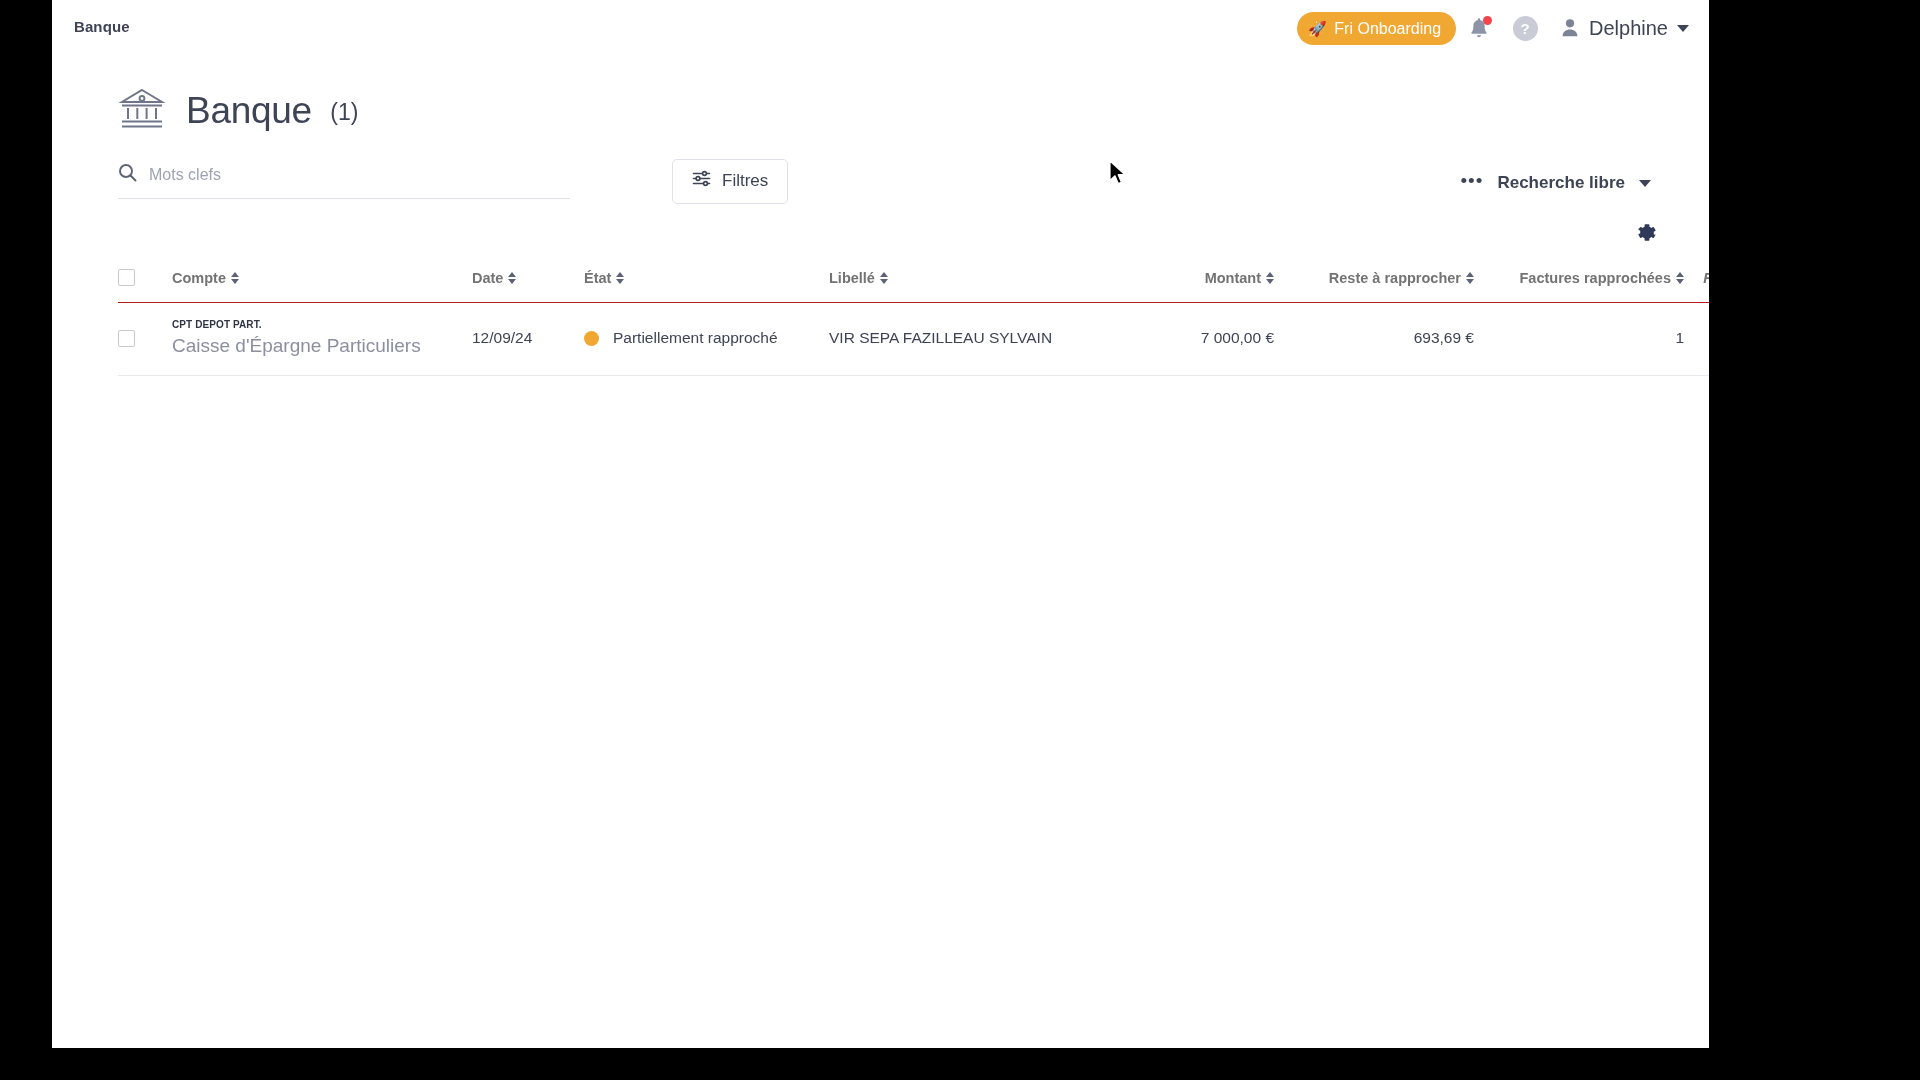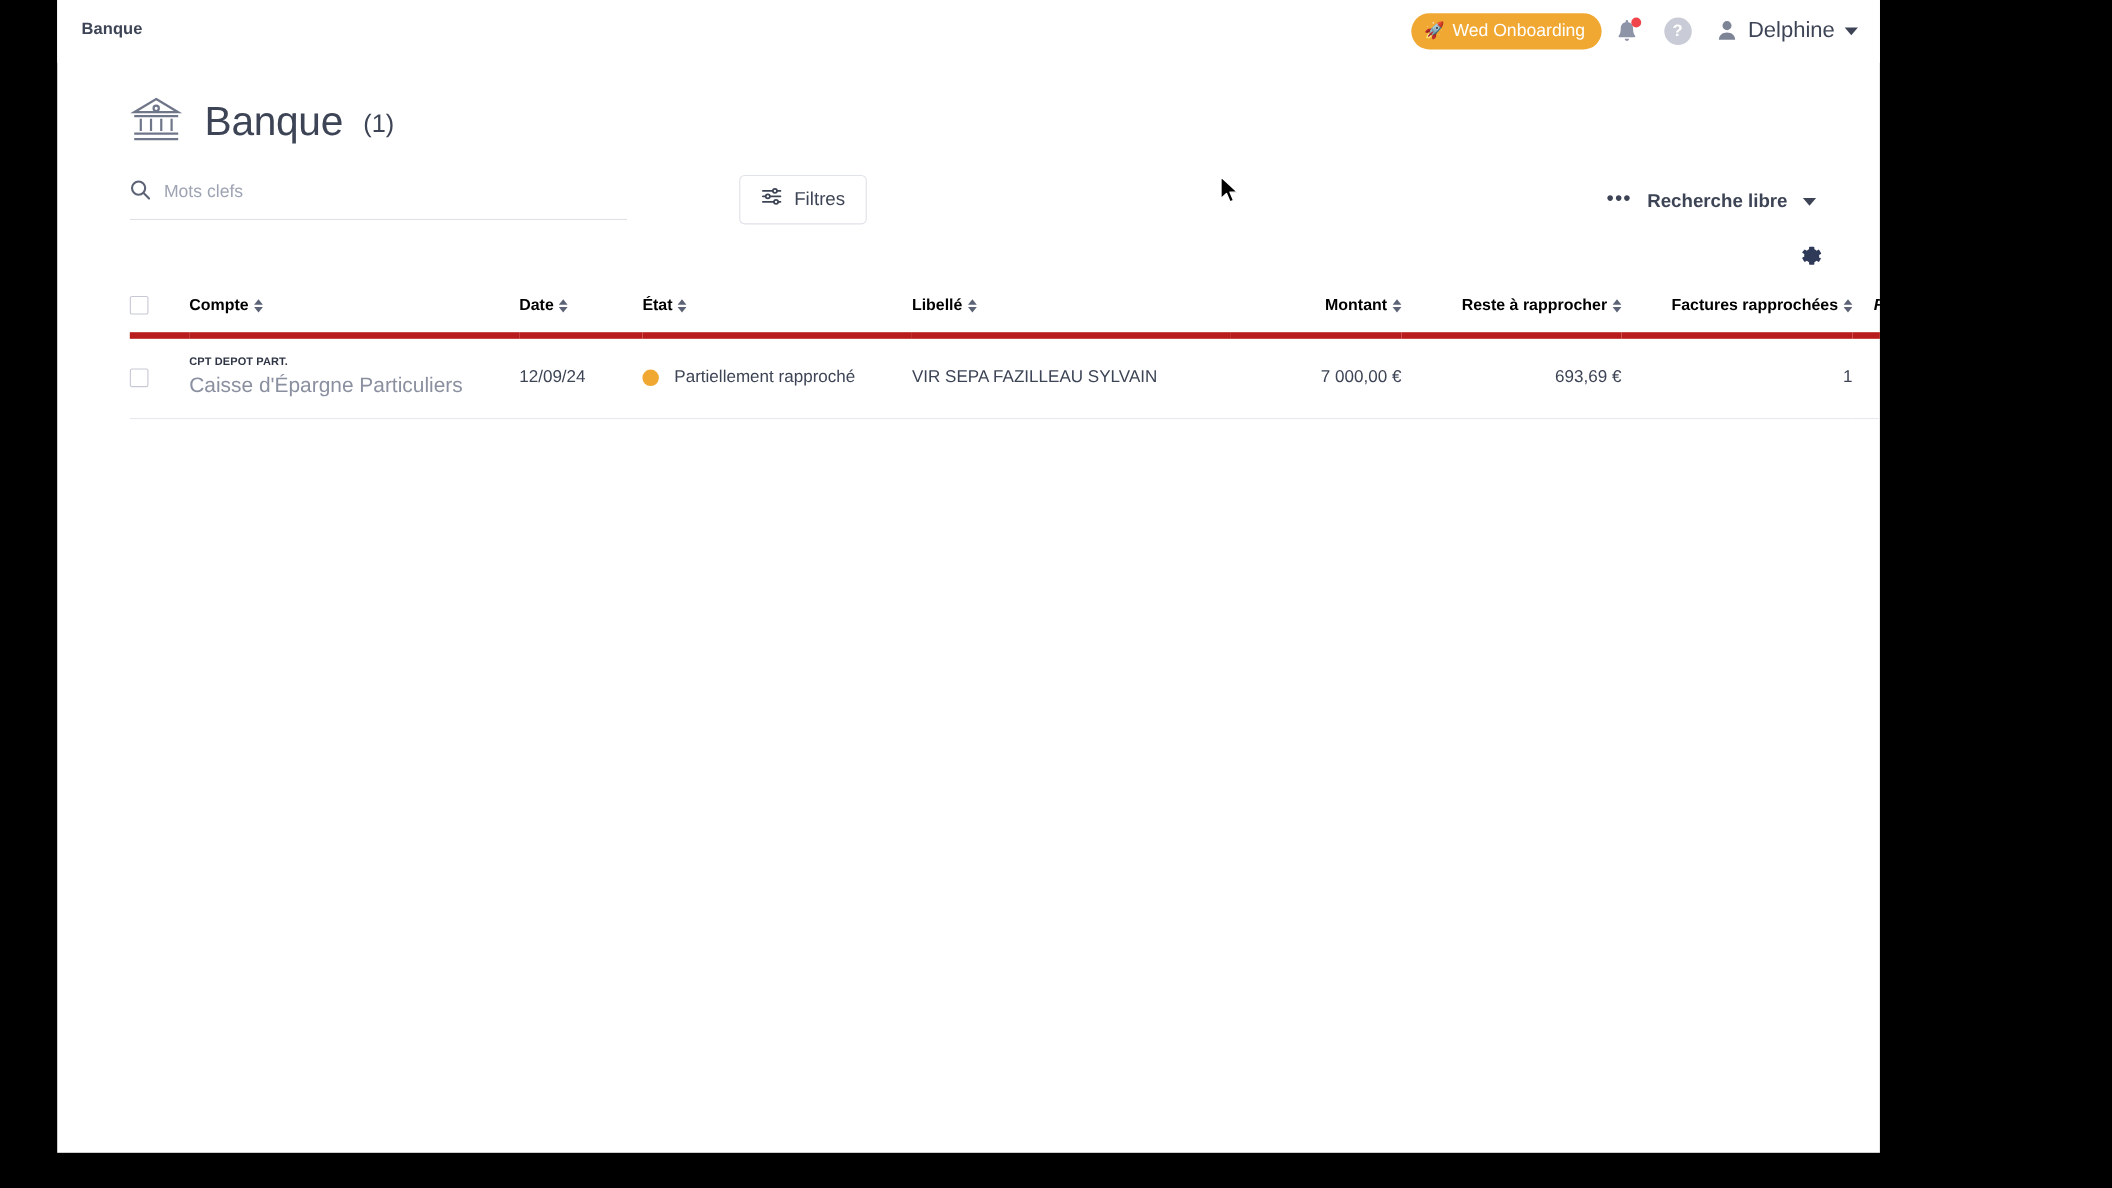--- a/index.html
+++ b/index.html
@@ -227,24 +227,24 @@
   
   .table-wrap { padding: 0 48px 0 66px; }
   table.data-table {
     width: 100%;
     border-collapse: collapse;
     table-layout: fixed;
   }
   .data-table thead th {
     font-size: 14.5px;
     font-weight: bold;
-    color: #000000;
+    color: #737373;
     text-align: left;
     padding: 10px 0 16px 0;
-    border-bottom: 6px solid #b91c1c;
+    border-bottom: 1px solid #b91c1c;
     white-space: nowrap;
     vertical-align: middle;
   }
   .th-inner { display: inline-flex; align-items: center; gap: 3px; }
   .sort-ico {
     display: inline-flex;
     flex-direction: column;
     gap: 2px;
     margin-left: 2px;
   }
@@ -332,21 +332,21 @@
 
 <div class="app-frame">
 
   <div class="topbar">
     <div class="topbar-title">Banque</div>
 
     <div class="topbar-right">
 
       <button class="onboarding-btn">
         <span class="rocket">🚀</span>
-        <span>Wed Onboarding</span>
+        <span>Fri Onboarding</span>
       </button>
 
       <button class="icon-btn">
         <span class="bell-wrap">
           <svg width="22" height="24" viewBox="0 0 22 24" fill="none">
             <path d="M11 3c-3.3 0-5.6 2.5-5.6 5.8 0 3.9-.9 5.6-1.9 6.8-.4.5 0 1.2.6 1.2h13.8c.6 0 1-.7.6-1.2-1-1.2-1.9-2.9-1.9-6.8C16.6 5.5 14.3 3 11 3z" fill="#8d94a8"></path>
             <path d="M11 1.2c-.6 0-1.1.5-1.1 1.1V3.4h2.2V2.3c0-.6-.5-1.1-1.1-1.1z" fill="#8d94a8"></path>
             <path d="M9 18.2c0 1.1.9 2 2 2s2-.9 2-2H9z" fill="#8d94a8"></path>
           </svg>
           <span class="bell-badge"></span>

